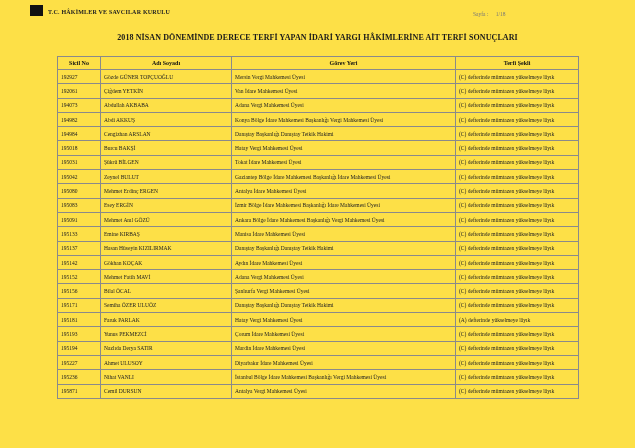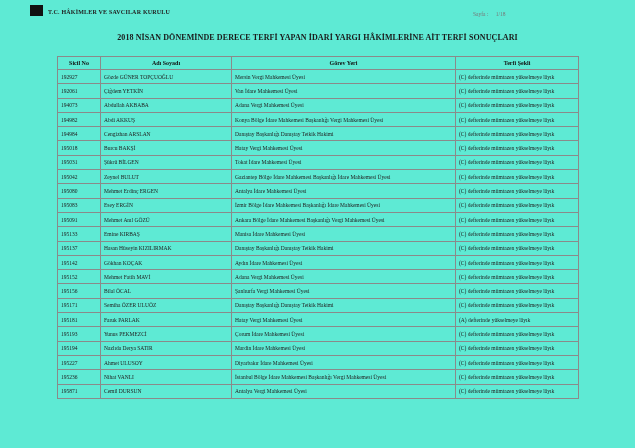--- a/index.html
+++ b/index.html
@@ -1,21 +1,21 @@
 <!DOCTYPE html>
 <html><head>
 <meta charset="utf-8">
 <style>
   * { margin: 0; padding: 0; box-sizing: border-box; }
   html, body { background: #ffffff; }
   .page {
     position: relative;
     width: 635px;
     height: 448px;
-    background: #5eead4;
+    background: #fde047;
     font-family: "Liberation Serif", "DejaVu Serif", serif;
     color: #1a1a1a;
     overflow: hidden;
   }
   .emblem {
     position: absolute;
     left: 30px;
     top: 5px;
     width: 13px;
     height: 11px;

